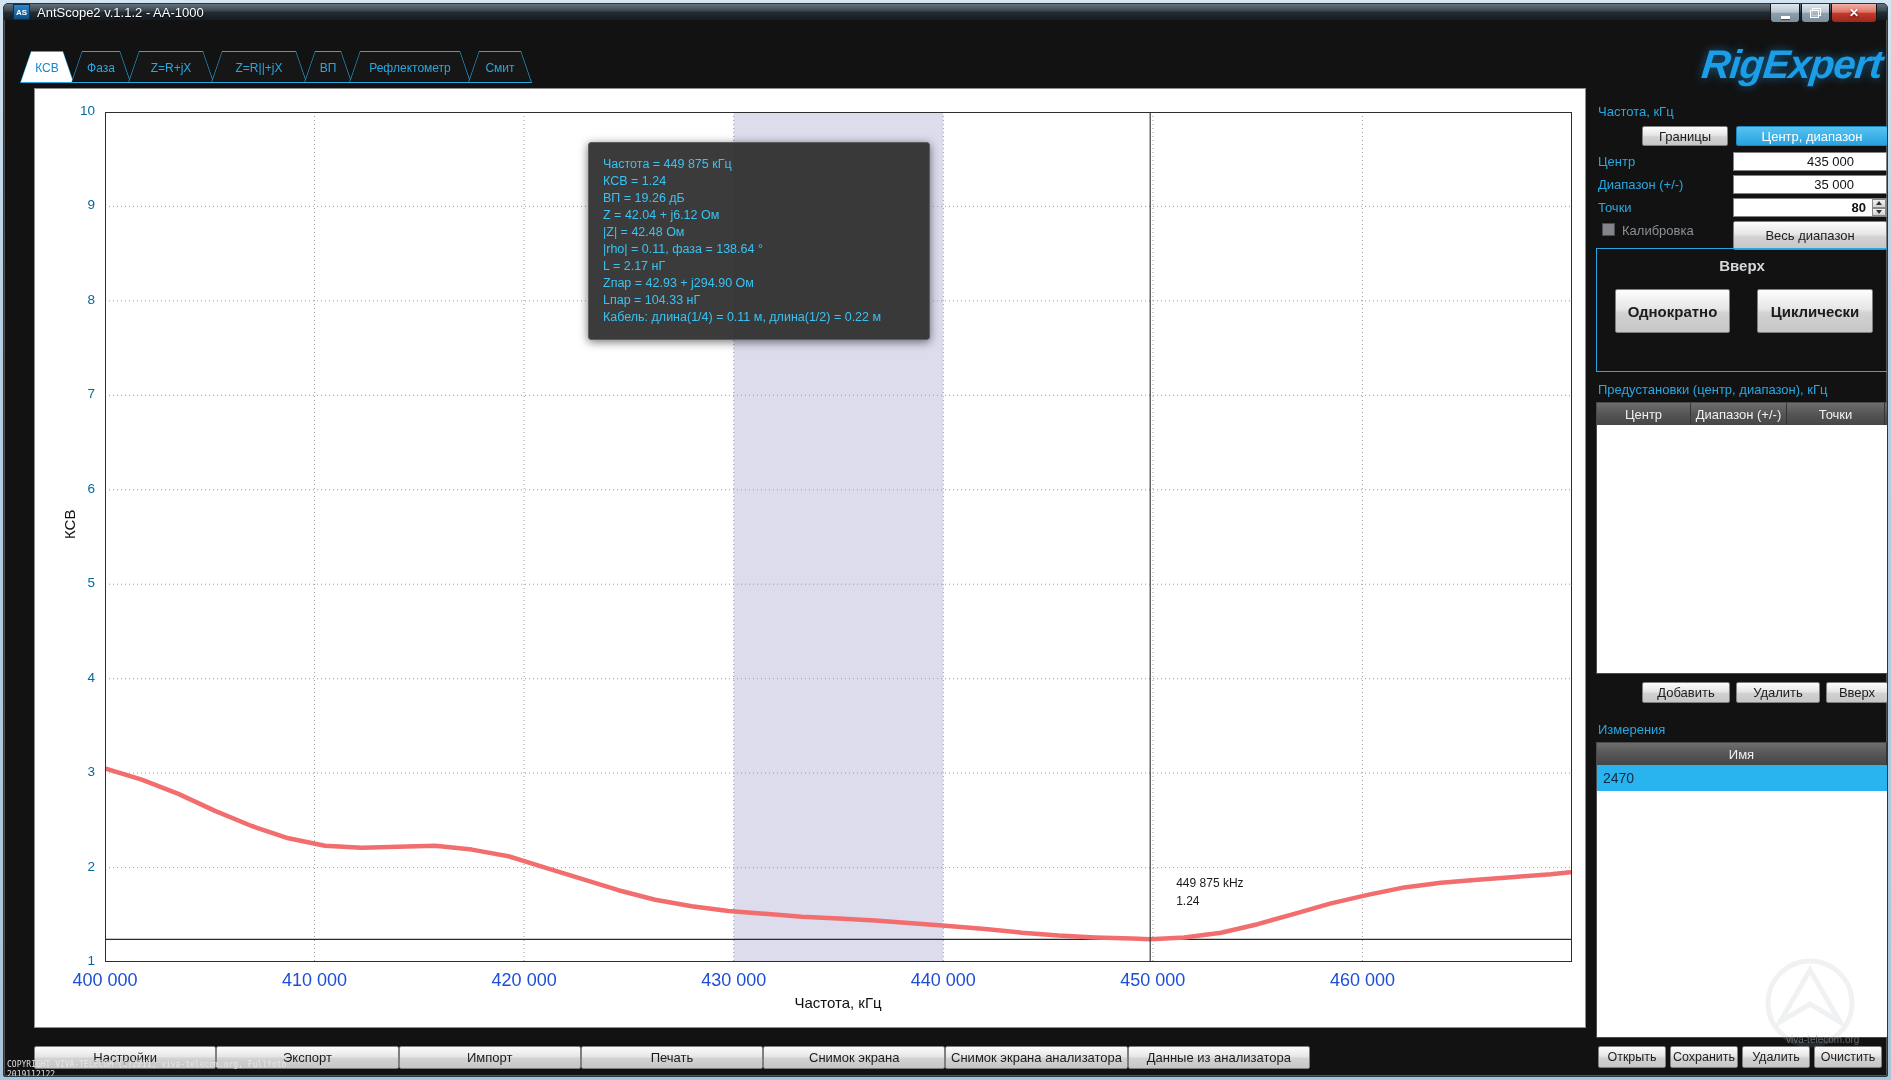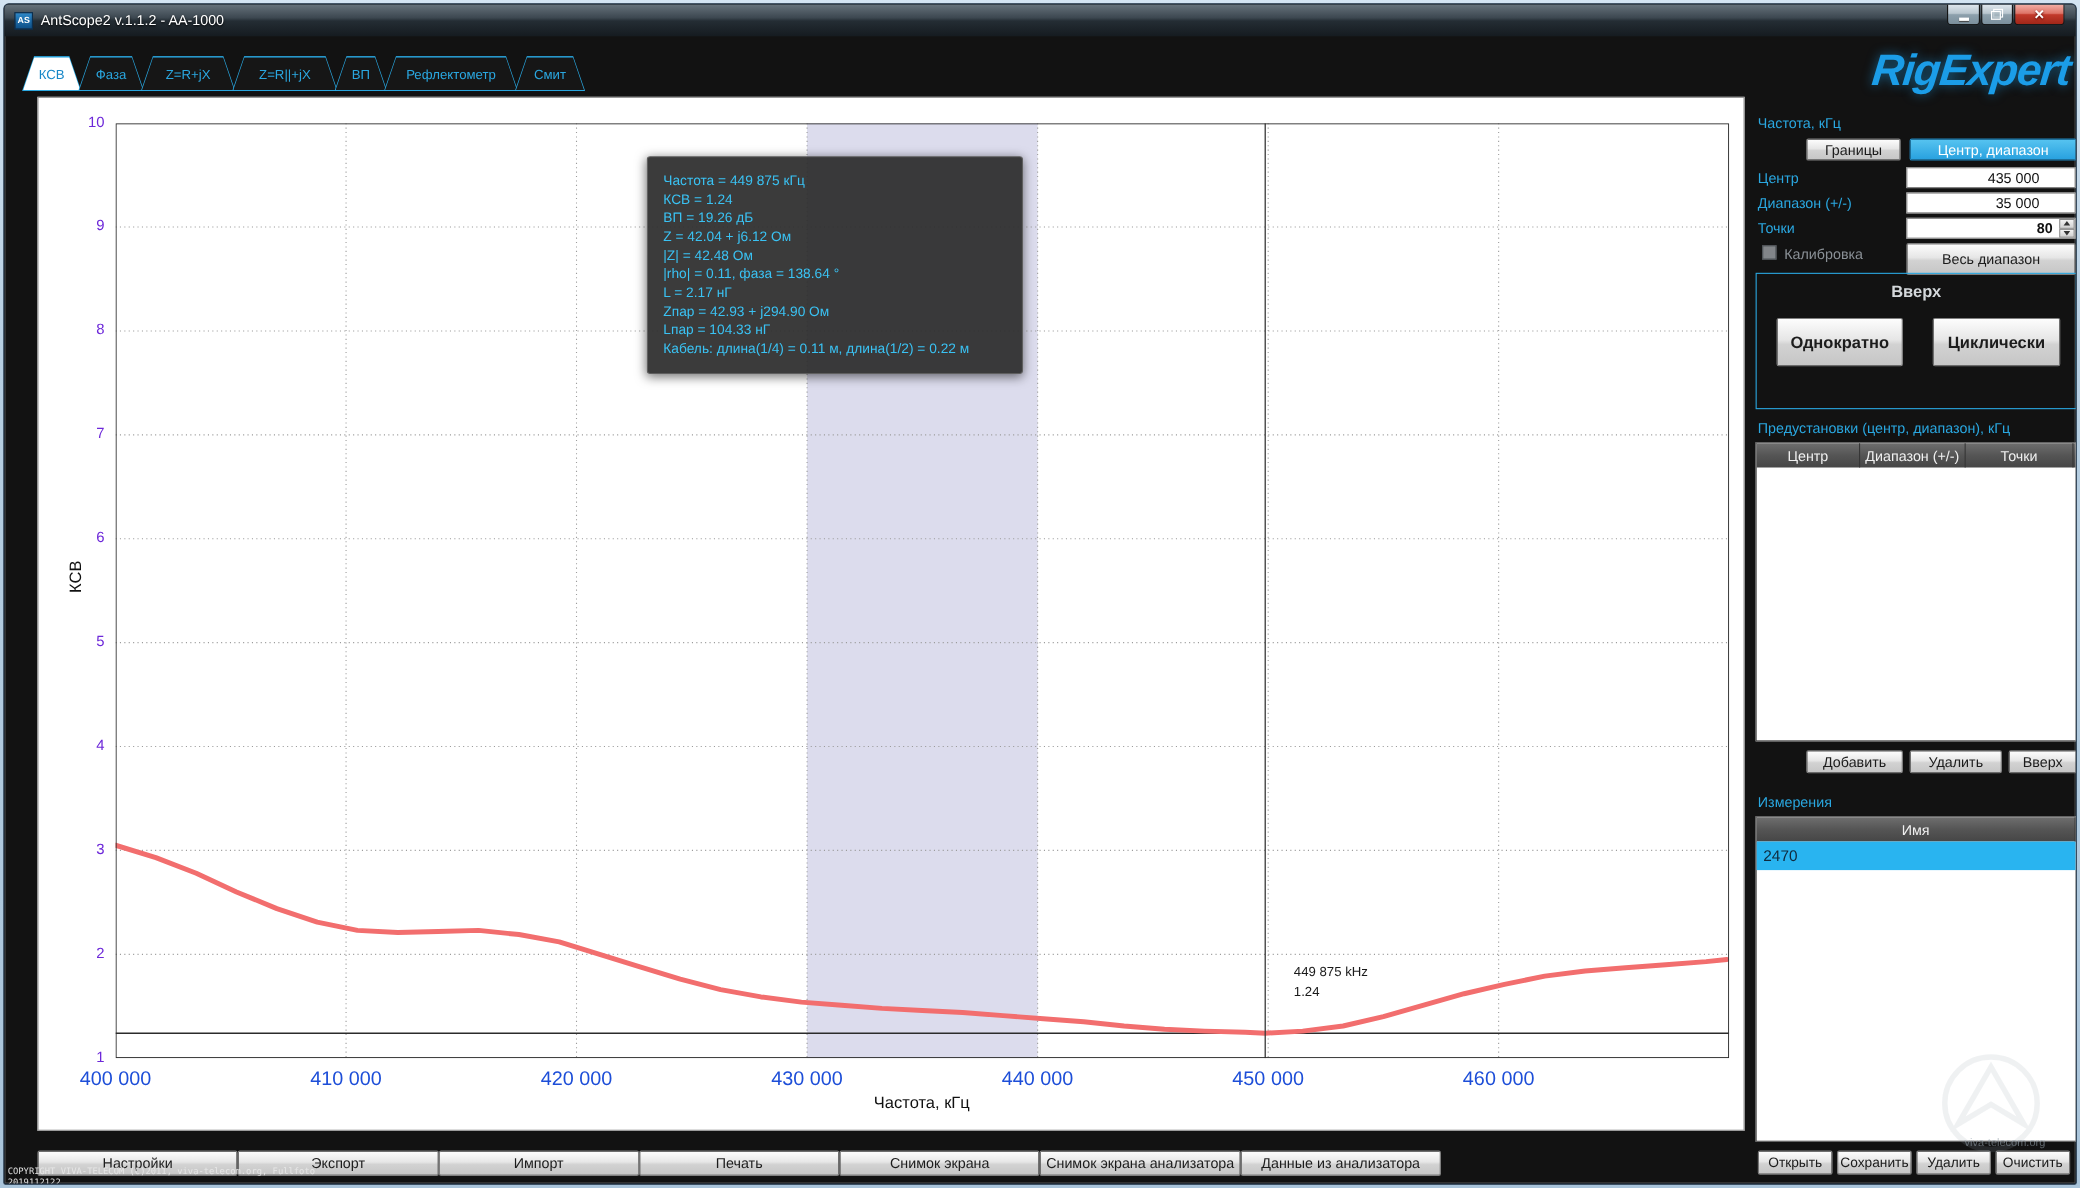--- a/index.html
+++ b/index.html
@@ -5,21 +5,21 @@
   * { margin:0; padding:0; box-sizing:border-box; }
   html,body { width:1891px; height:1080px; overflow:hidden; background:#0c0c0c;
               font-family:"Liberation Sans", sans-serif; }
   .screen { position:absolute; inset:0; width:1891px; height:1080px;
             background:linear-gradient(180deg,#d3e4f2 0%,#b7cfe2 30%,#a9c4da 100%); }
   .window { position:absolute; inset:3px; background:#121212;
             border:1px solid #24384c; border-radius:5px 5px 2px 2px;
             box-shadow:inset 0 0 0 1px rgba(255,255,255,.28); overflow:hidden; }
 
   
-  .titlebar { position:absolute; left:0; right:0; top:0; height:29px;
+  .titlebar { position:absolute; left:0; right:0; top:0; height:16px;
               background:linear-gradient(180deg,#66727b 0%,#3c4750 42%,#242d34 52%,#151b20 100%);
               display:flex; align-items:center; padding-left:9px; }
   .app-icon { width:17px; height:16px; background:linear-gradient(180deg,#2d87c8,#0d4f86);
               border:1px solid #0a2f50; color:#fff; font-size:8px; font-weight:bold;
               display:flex; align-items:center; justify-content:center; margin-right:7px; }
   .title-text { color:#fff; font-size:13px; text-shadow:0 1px 2px #000; }
   .win-controls { position:absolute; right:10px; top:0; display:flex; }
   .win-btn { height:19px; border:1px solid #141414; border-top:none;
              border-radius:0 0 4px 4px; display:flex; align-items:center; justify-content:center;
              background:linear-gradient(180deg,#dfe7ee 0%,#b9c6cf 45%,#8da0ac 52%,#7b8f9c 100%);
@@ -45,21 +45,21 @@
   .tab-label { position:absolute; inset:0; z-index:2; display:flex; align-items:center;
          justify-content:center; color:#2aa7e0; font-size:12px; padding-top:1px; }
   .tab.active .tab-label { color:#1787c8; }
 
   
   .chart-panel { position:absolute; left:30px; top:84px; width:1552px; height:940px;
                  background:#fff; border:1px solid #8e8e8e; }
   #plot-svg { position:absolute; left:70px; top:23px; width:1467px; height:850px; display:block; }
   svg line.grid { stroke:#9c9c9c; stroke-width:1; stroke-dasharray:1 3; }
   svg text.cursor-label { font-family:"Liberation Sans",sans-serif; font-size:12px; fill:#1a1a1a; }
-  .ytick { position:absolute; left:0; width:60px; text-align:right; font-size:13.5px; color:#6d28d9; }
+  .ytick { position:absolute; left:0; width:60px; text-align:right; font-size:13.5px; color:#0369a1; }
   .xtick { position:absolute; top:881px; width:90px; text-align:center; font-size:18px; color:#1d4ed8; }
   .y-axis-title { position:absolute; left:26px; top:450px; transform:rotate(-90deg);
                   transform-origin:left top; font-size:15px; color:#111; }
   .x-axis-title { position:absolute; left:703px; top:905px; width:200px; text-align:center;
                   font-size:15px; color:#111; }
   .tooltip { position:absolute; left:553px; top:53px; width:342px;
              background:rgba(44,44,44,.93); border:1px solid #5e5e5e; border-radius:3px;
              box-shadow:0 2px 10px rgba(0,0,0,.55); padding:13px 14px;
              color:#3ac2f3; font-size:12.5px; line-height:17px; white-space:pre; }
 

